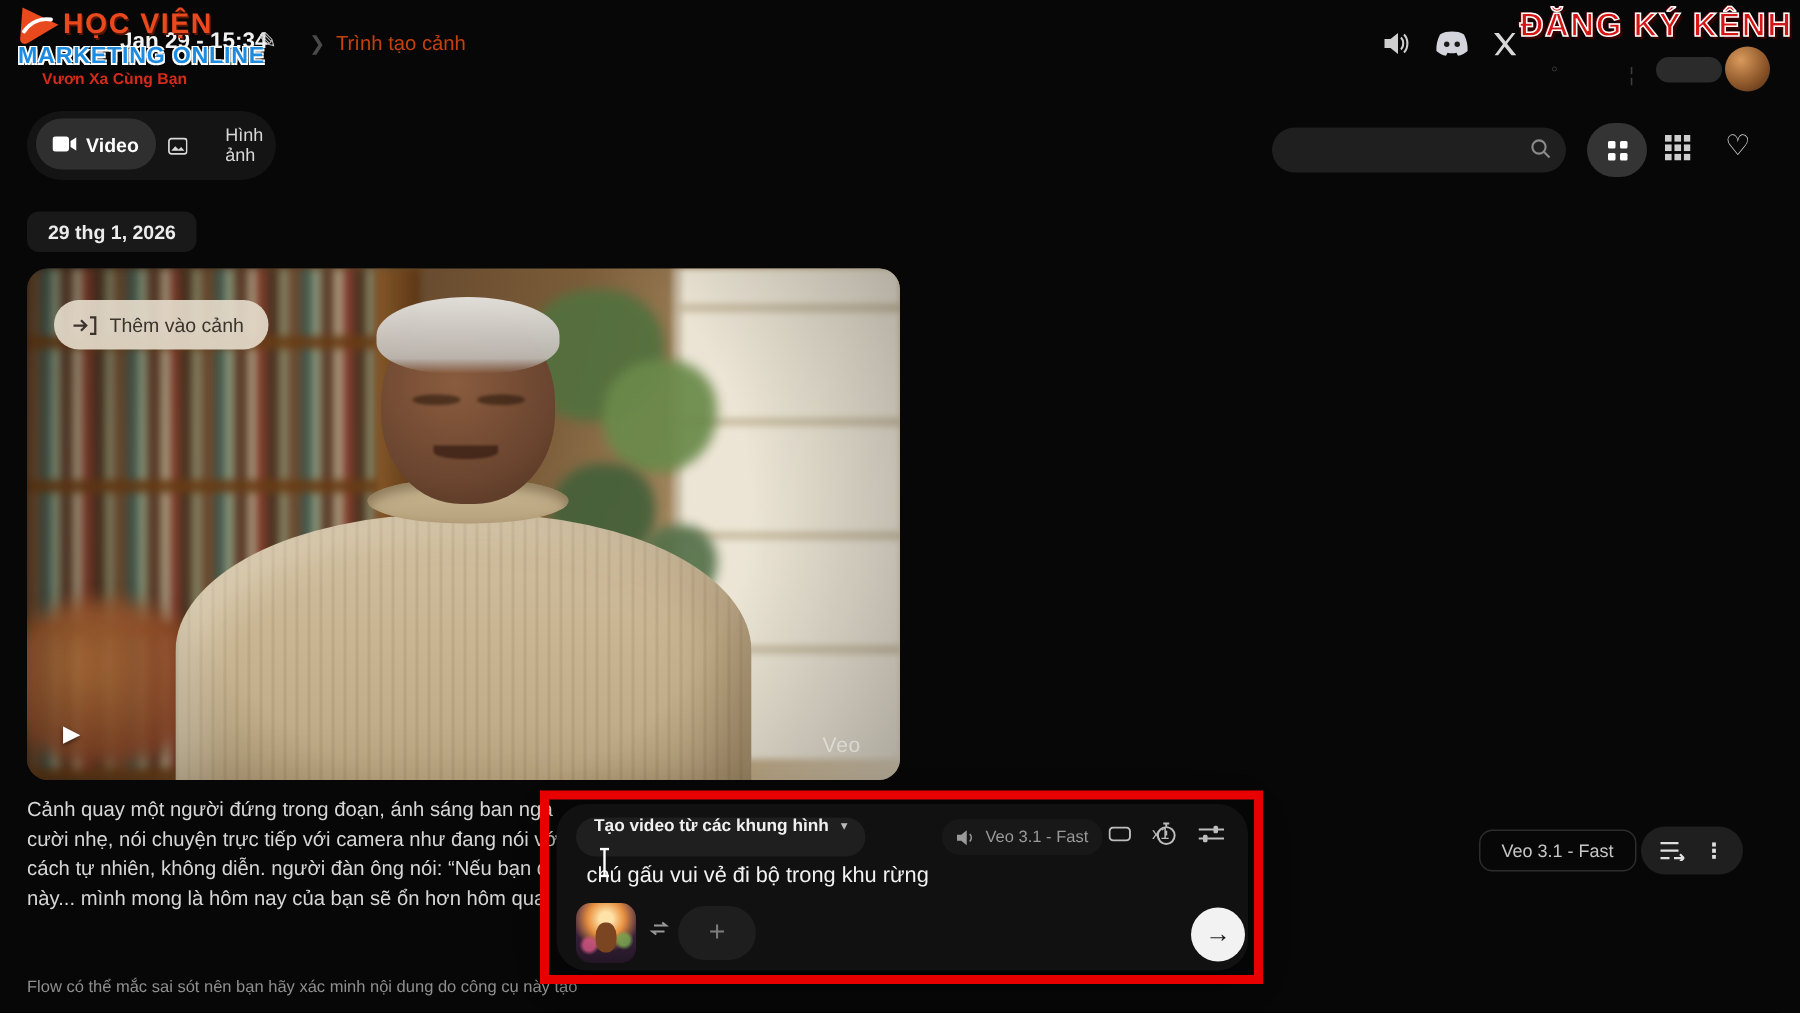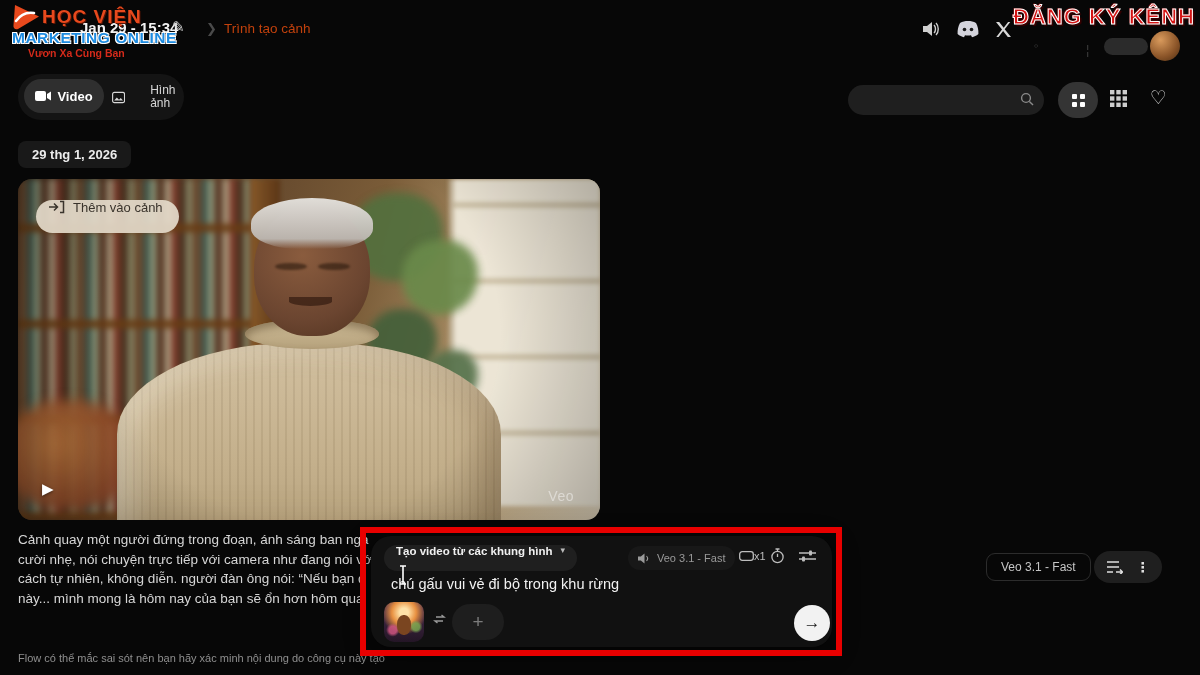--- a/index.html
+++ b/index.html
@@ -78,36 +78,36 @@
   .head { position:absolute; left:40.5%; top:8%; width:20%; height:38%; border-radius:48% 48% 46% 46%;
     background:radial-gradient(circle at 42% 38%, #8a5c3e, #6b4530 62%, #50321f); }
   .hair { position:absolute; left:40%; top:5.5%; width:21%; height:15%; border-radius:50% 50% 40% 40%;
     background:linear-gradient(180deg,#e6e4e0,#bdb8b2 80%, transparent); opacity:.95; }
   .brow { position:absolute; width:5.5%; height:2.2%; border-radius:50%; background:rgba(35,20,10,.55); filter:blur(1px); }
   .mouth { position:absolute; left:46.5%; top:34.5%; width:7.5%; height:2.8%; border-radius:0 0 50% 50%;
     background:rgba(40,18,10,.6); filter:blur(.7px); }
   .vignette { position:absolute; inset:0; background:radial-gradient(circle at 50% 45%, transparent 55%, rgba(0,0,0,.28)); }
 
   .add-scene { position:absolute; left:18px; top:21px; height:33px; padding:0 16px 0 12px; border-radius:17px;
-    background:rgba(228,218,202,.92); display:flex; align-items:flex-start; gap:8px; color:#3a342c; font-size:13px; }
+    background:rgba(228,218,202,.92); display:flex; align-items:center; gap:8px; color:#3a342c; font-size:13px; }
   .play-tri { position:absolute; left:24px; bottom:22px; color:#fff; font-size:15px; text-shadow:0 1px 3px rgba(0,0,0,.5); }
   .veo-mark { position:absolute; right:26px; bottom:16px; color:rgba(255,255,255,.45); font-size:14px; letter-spacing:.5px; }
 
   .caption { position:absolute; left:18px; top:530px; width:575px; color:#d6d6d6; font-size:13.5px; line-height:19.5px; }
   .caption div { white-space:nowrap; overflow:hidden; }
 
   
   .composer { position:absolute; left:371px; top:536px; width:461px; height:111px; background:#111111; border-radius:20px;
               box-shadow:0 6px 24px rgba(0,0,0,.6); z-index:8; }
   .mode-pill { position:absolute; left:13px; top:9px; height:26px; padding:0 12px; background:#1f1f1f; border-radius:14px;
     display:flex; align-items:flex-start; gap:8px; color:#f0f0f0; font-size:11.5px; font-weight:bold; }
   .mode-pill .chev { color:#bbb; font-size:9px; }
   .model-pill { position:absolute; left:257px; top:10px; height:24px; padding:0 10px; background:#181818; border-radius:12px;
     display:flex; align-items:center; gap:6px; color:#9a9a9a; font-size:11px; }
-  .frame-group { position:absolute; left:368px; top:14px; display:flex; align-items:center; gap:0; color:#bdbdbd; font-size:11px; }
+  .frame-group { position:absolute; left:368px; top:14px; display:flex; align-items:center; gap:14px; color:#bdbdbd; font-size:11px; }
   .timer-ico { position:absolute; left:399px; top:12px; }
   .tune-ico { position:absolute; left:428px; top:13px; }
   .prompt-line { position:absolute; left:20px; top:40px; color:#f2f2f2; font-size:14.5px; }
   .ibeam { position:absolute; left:27px; top:29px; width:10px; height:20px; z-index:9; }
   .thumb { position:absolute; left:13px; top:66px; width:40px; height:40px; border-radius:10px; overflow:hidden;
     background:
       radial-gradient(circle at 22% 70%, rgba(206,84,128,.85) 0 9%, transparent 16%),
       radial-gradient(circle at 80% 62%, rgba(120,165,80,.85) 0 9%, transparent 16%),
       radial-gradient(circle at 50% 26%, #ffe2a8 0 12%, #e89040 34%, transparent 62%),
       linear-gradient(180deg,#4a2c4e,#241626); }

